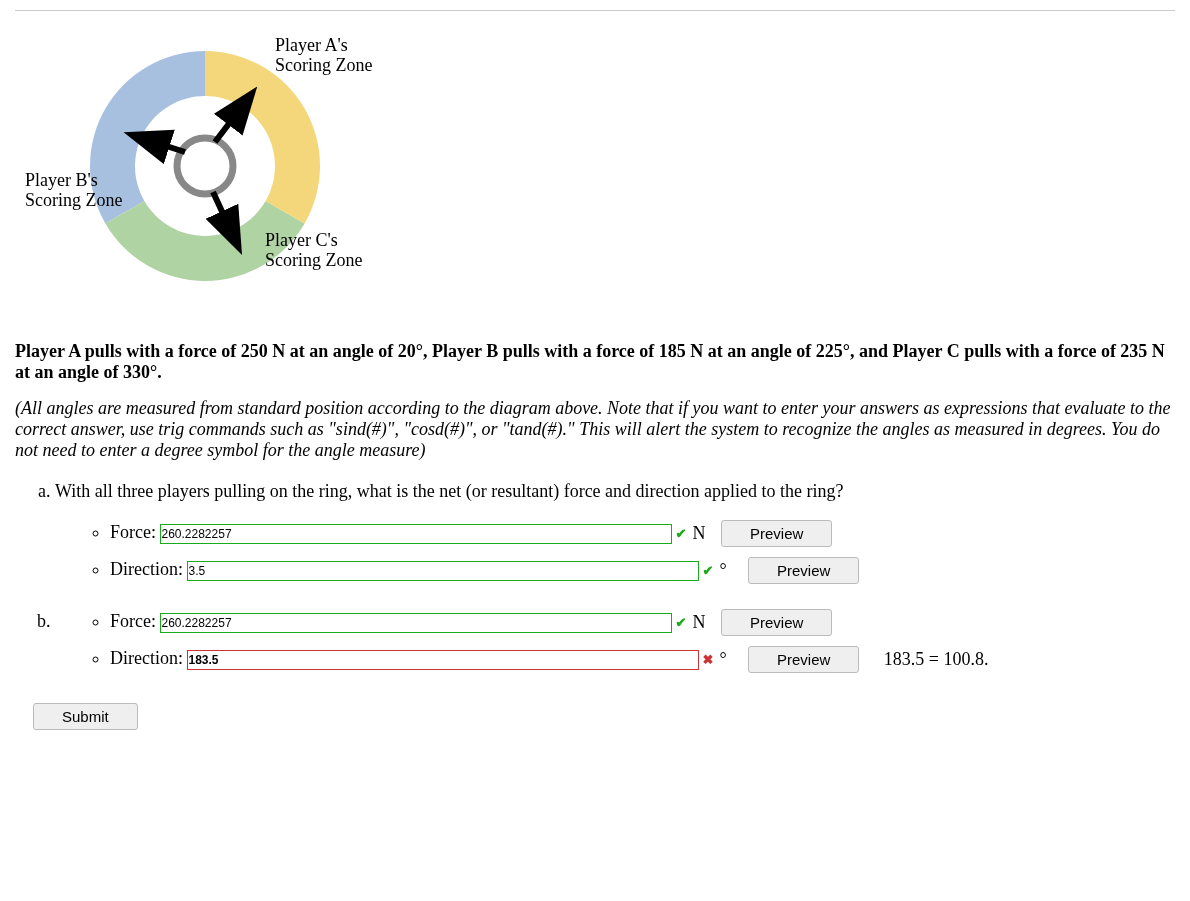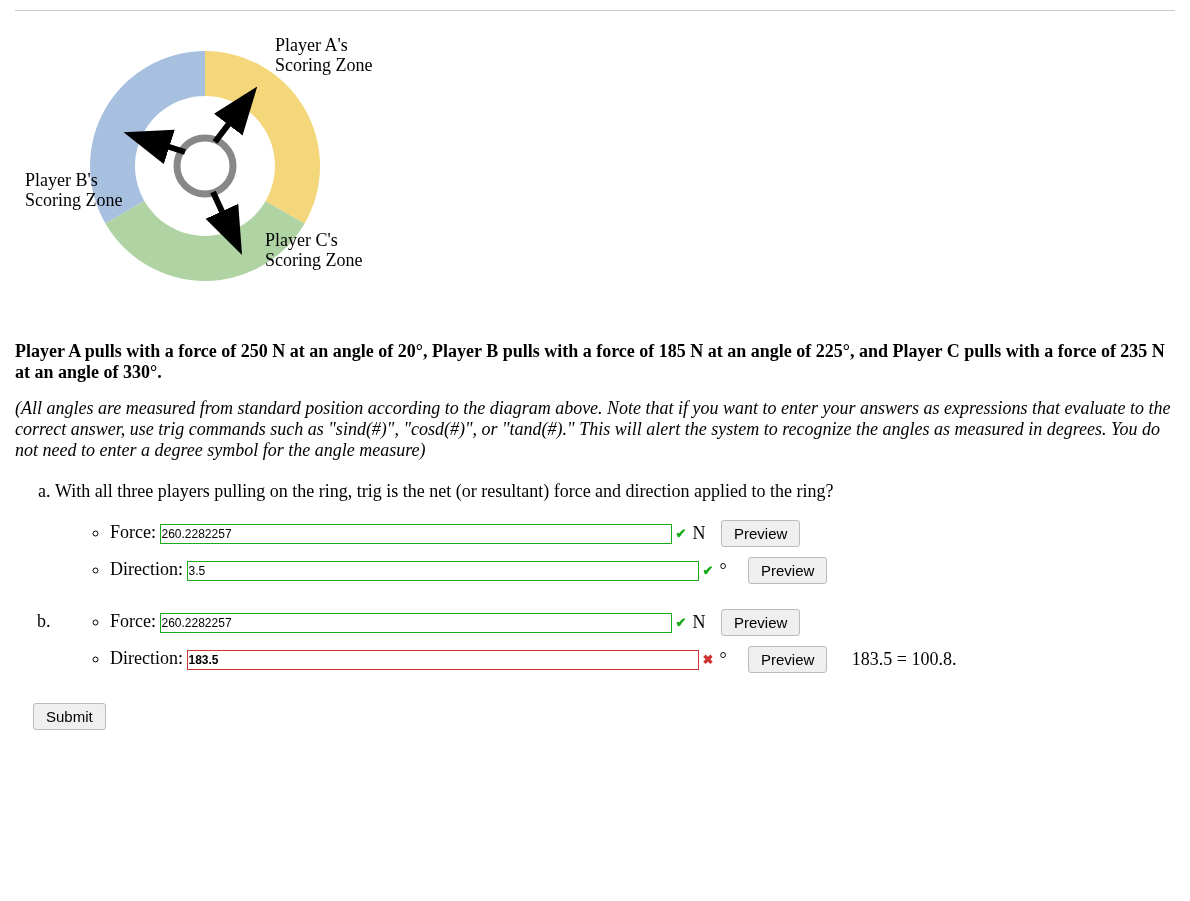--- a/index.html
+++ b/index.html
@@ -68,21 +68,21 @@
   .status-icon.incorrect { color: #cc3333; }
   .unit {
     display: inline-block;
     min-width: 18px;
     vertical-align: middle;
     font-size: 18px;
   }
   .preview-btn, .submit-btn {
     font-family: Arial, sans-serif;
     font-size: 15px;
-    padding: 4px 12px;
+    padding: 4px 28px;
     background: #efefef;
     border: 1px solid #bbb;
     border-radius: 3px;
     cursor: pointer;
     vertical-align: middle;
     margin-left: 6px;
   }
   .submit-wrap {
     margin-top: 30px;
     margin-left: 12px;
@@ -145,21 +145,21 @@
     </text>
   </svg>
 </div>
 
 <p class="bold-para">Player A pulls with a force of 250 N at an angle of 20°, Player B pulls with a force of 185 N at an angle of 225°, and Player C pulls with a force of 235 N at an angle of 330°.</p>
 
 <p class="italic-para">(All angles are measured from standard position according to the diagram above. Note that if you want to enter your answers as expressions that evaluate to the correct answer, use trig commands such as "sind(#)", "cosd(#)", or "tand(#)." This will alert the system to recognize the angles as measured in degrees. You do not need to enter a degree symbol for the angle measure)</p>
 
 <ol class="alpha">
   <li>
-    <span>With all three players pulling on the ring, trig is the net (or resultant) force and direction applied to the ring?</span>
+    <span>With all three players pulling on the ring, what is the net (or resultant) force and direction applied to the ring?</span>
     <ul class="circ">
       <li>
         <span>Force:</span>
         <input type="text" class="ans-input correct" value="260.2282257" style="">
         <span class="status-icon correct">✔</span>
         <span class="unit">N</span>
         <button class="preview-btn">Preview</button>
       </li>
       <li>
         <span>Direction:</span>

